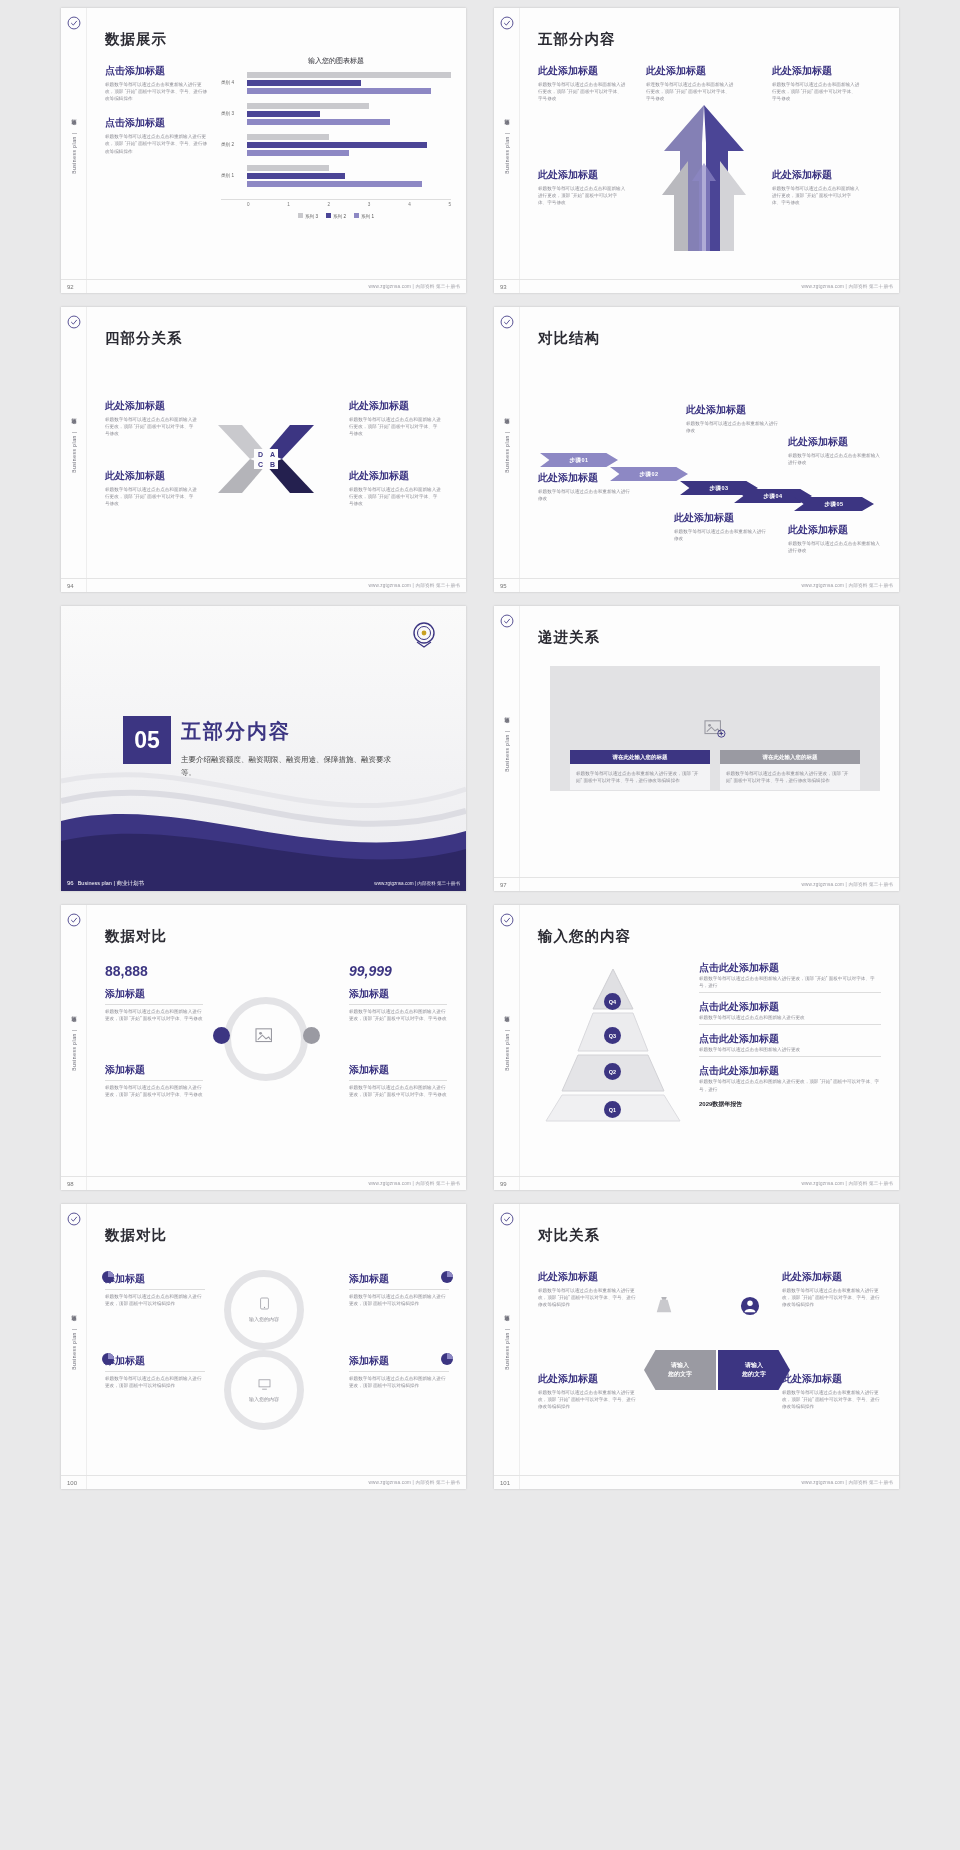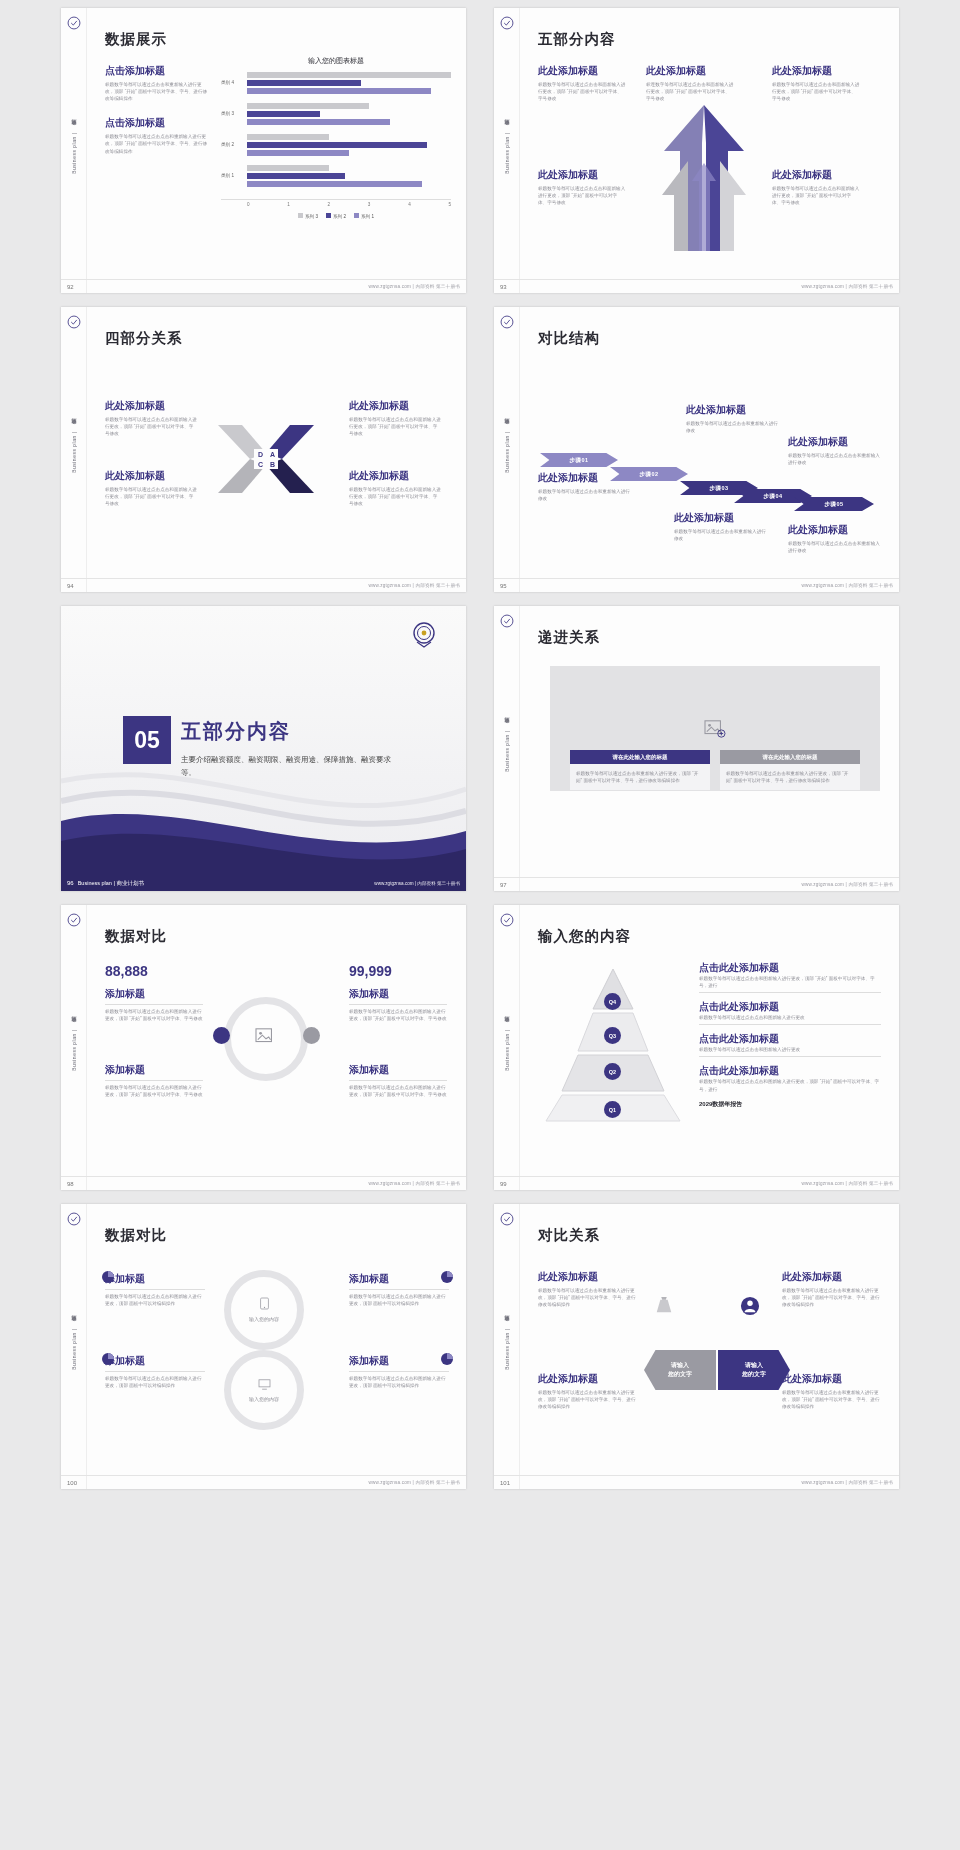--- a/index.html
+++ b/index.html
@@ -474,21 +474,21 @@
       <svg viewBox="0 0 20 20">
           <circle cx="10" cy="10" r="8.5" fill="none" stroke="#3c3582" stroke-width="1.2"></circle>
           <path d="M6 10 L9 13 L14 7" fill="none" stroke="#3c3582" stroke-width="1.2"></path>
         </svg>
     </div>
     <div class="title">数据对比</div>
 
     <div style="position:absolute; left:44px; top:58px;text-align:center;">
       <div class="bignum">88,888</div>
     </div>
-    <div style="position:absolute; left:288px; top:58px;">
+    <div style="position:absolute; left:288px; top:58px;font-style:italic;">
       <div class="bignum">99,999</div>
     </div>
 
     <div style="position:absolute; left:44px; top:82px; width:98px;">
       <div class="h-sub purple">添加标题</div>
       <div class="rule"></div>
       <div class="body-txt">标题数字等都可以通过点击点击和图新输入进行更改，顶部 “开始” 面板中可以对字体、字号修改</div>
     </div>
     <div style="position:absolute; left:44px; top:158px; width:98px;">
       <div class="h-sub purple">添加标题</div>

